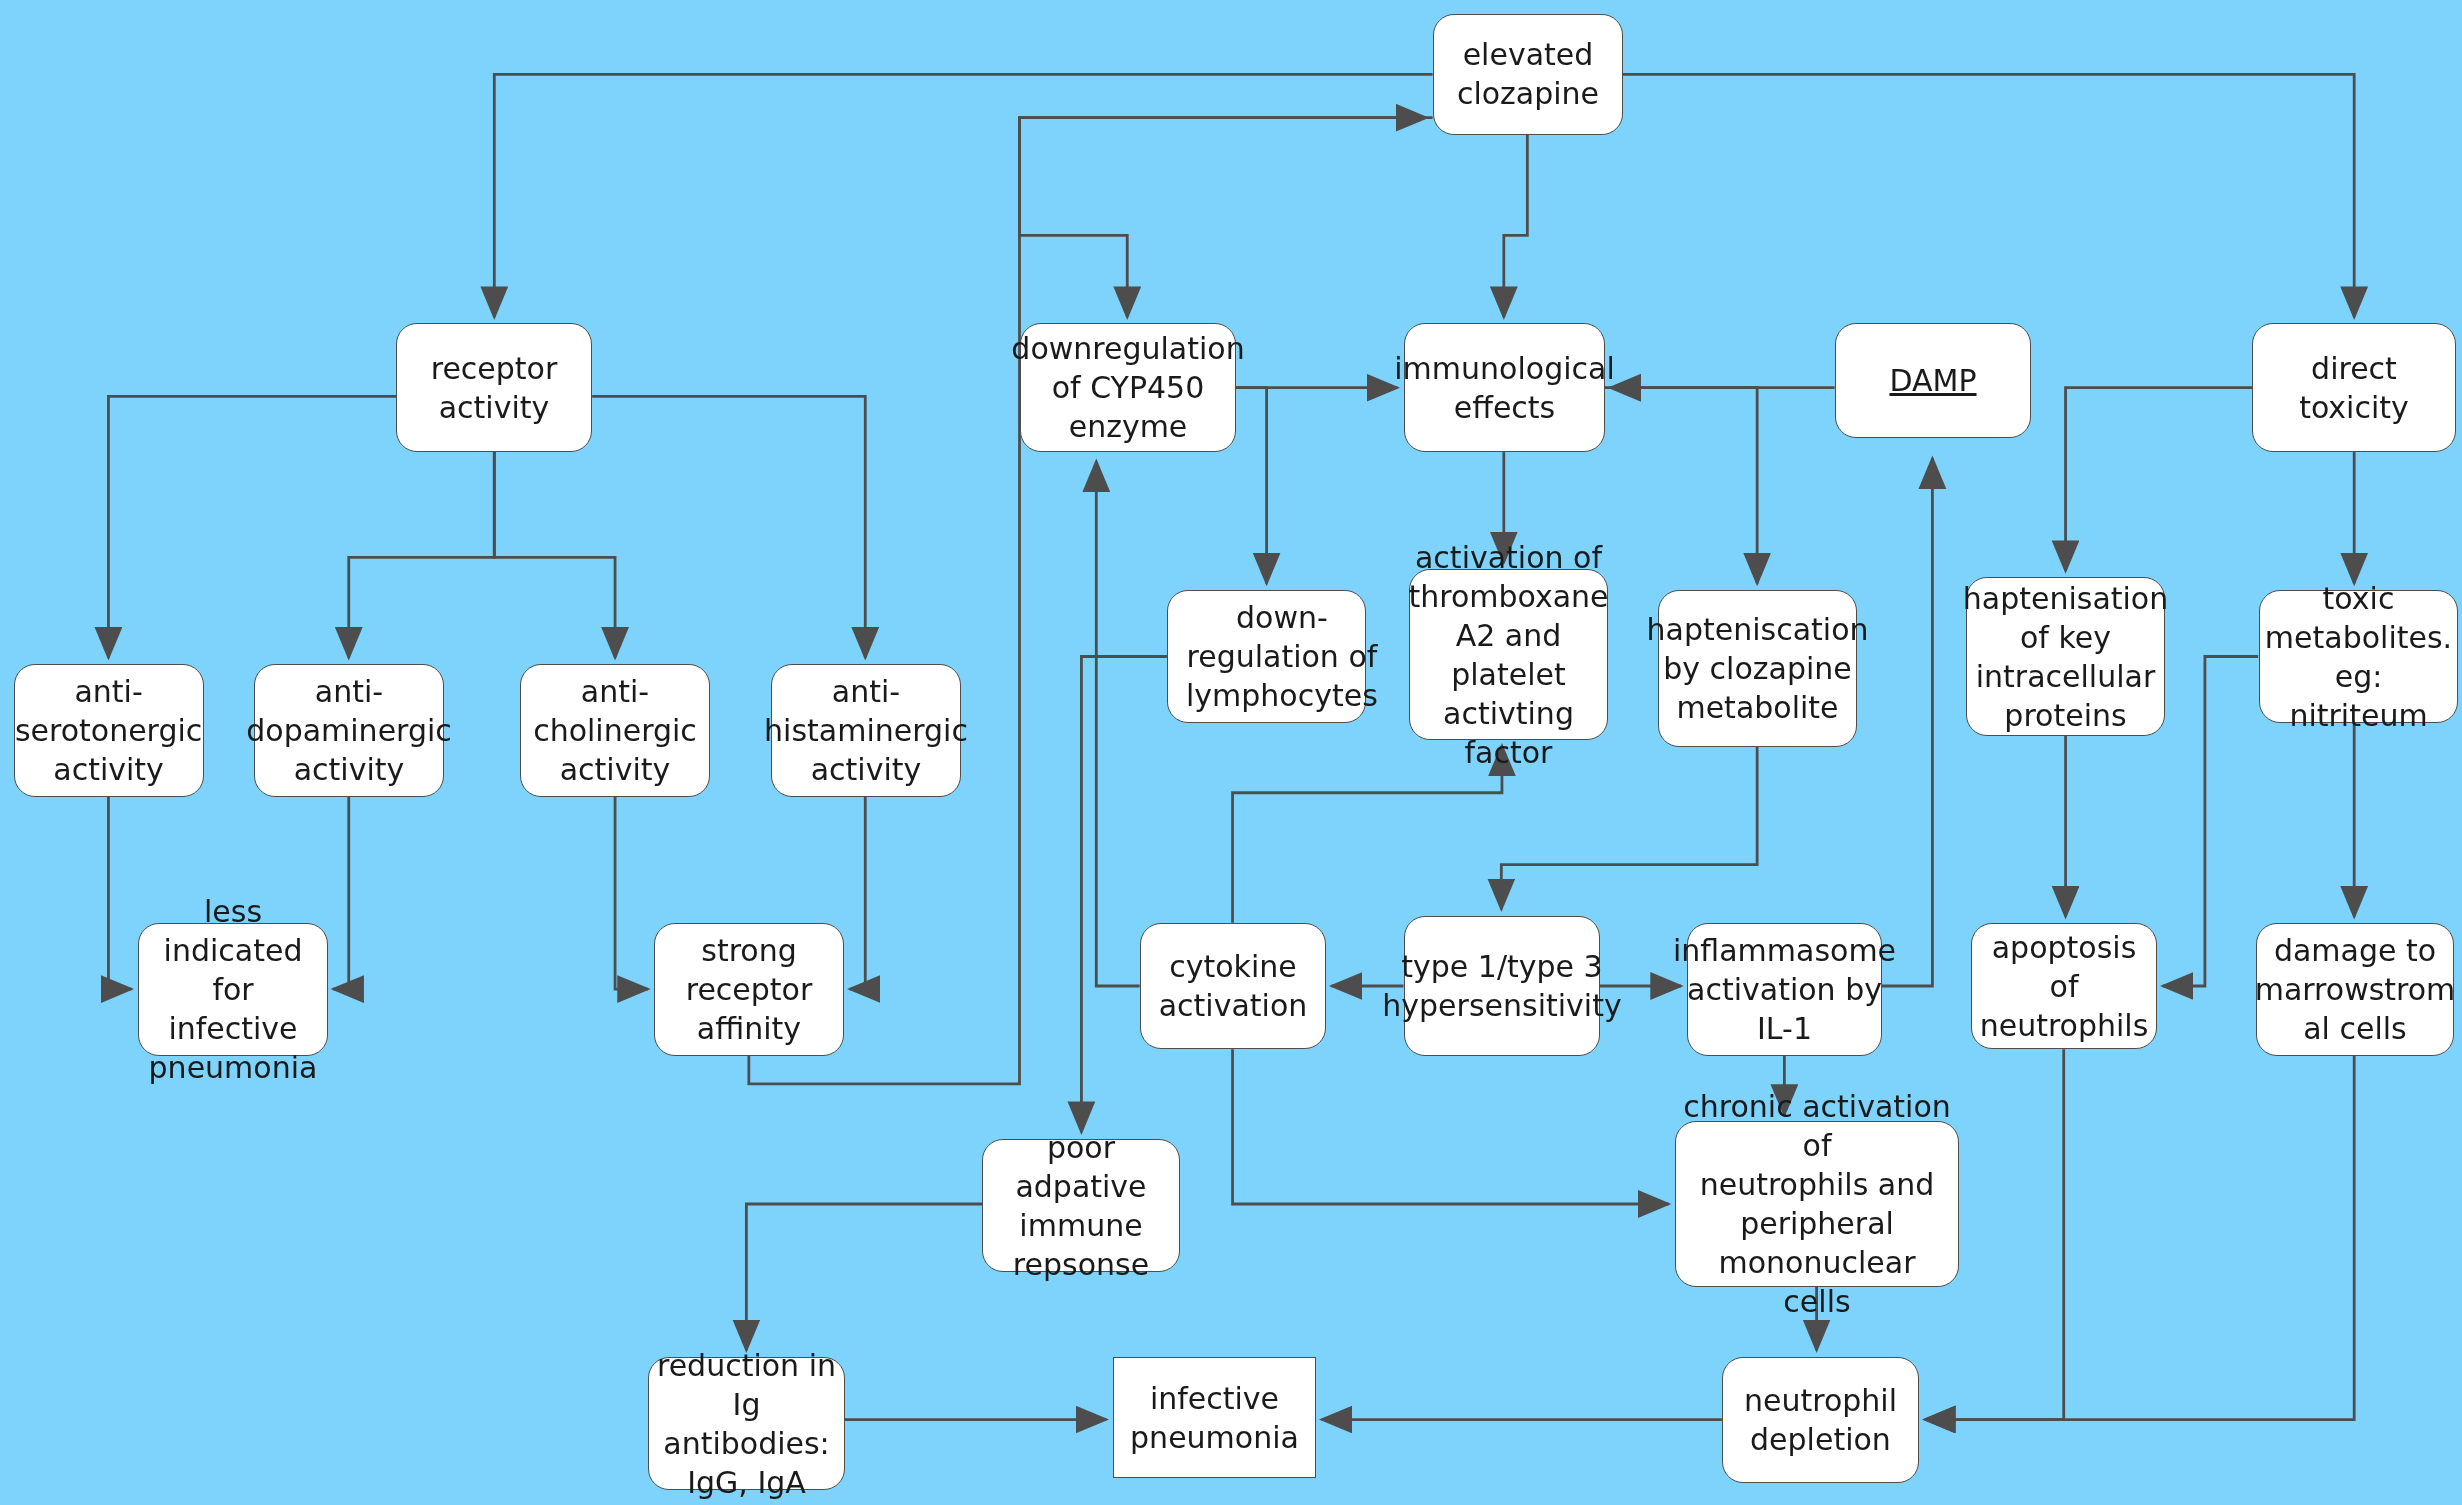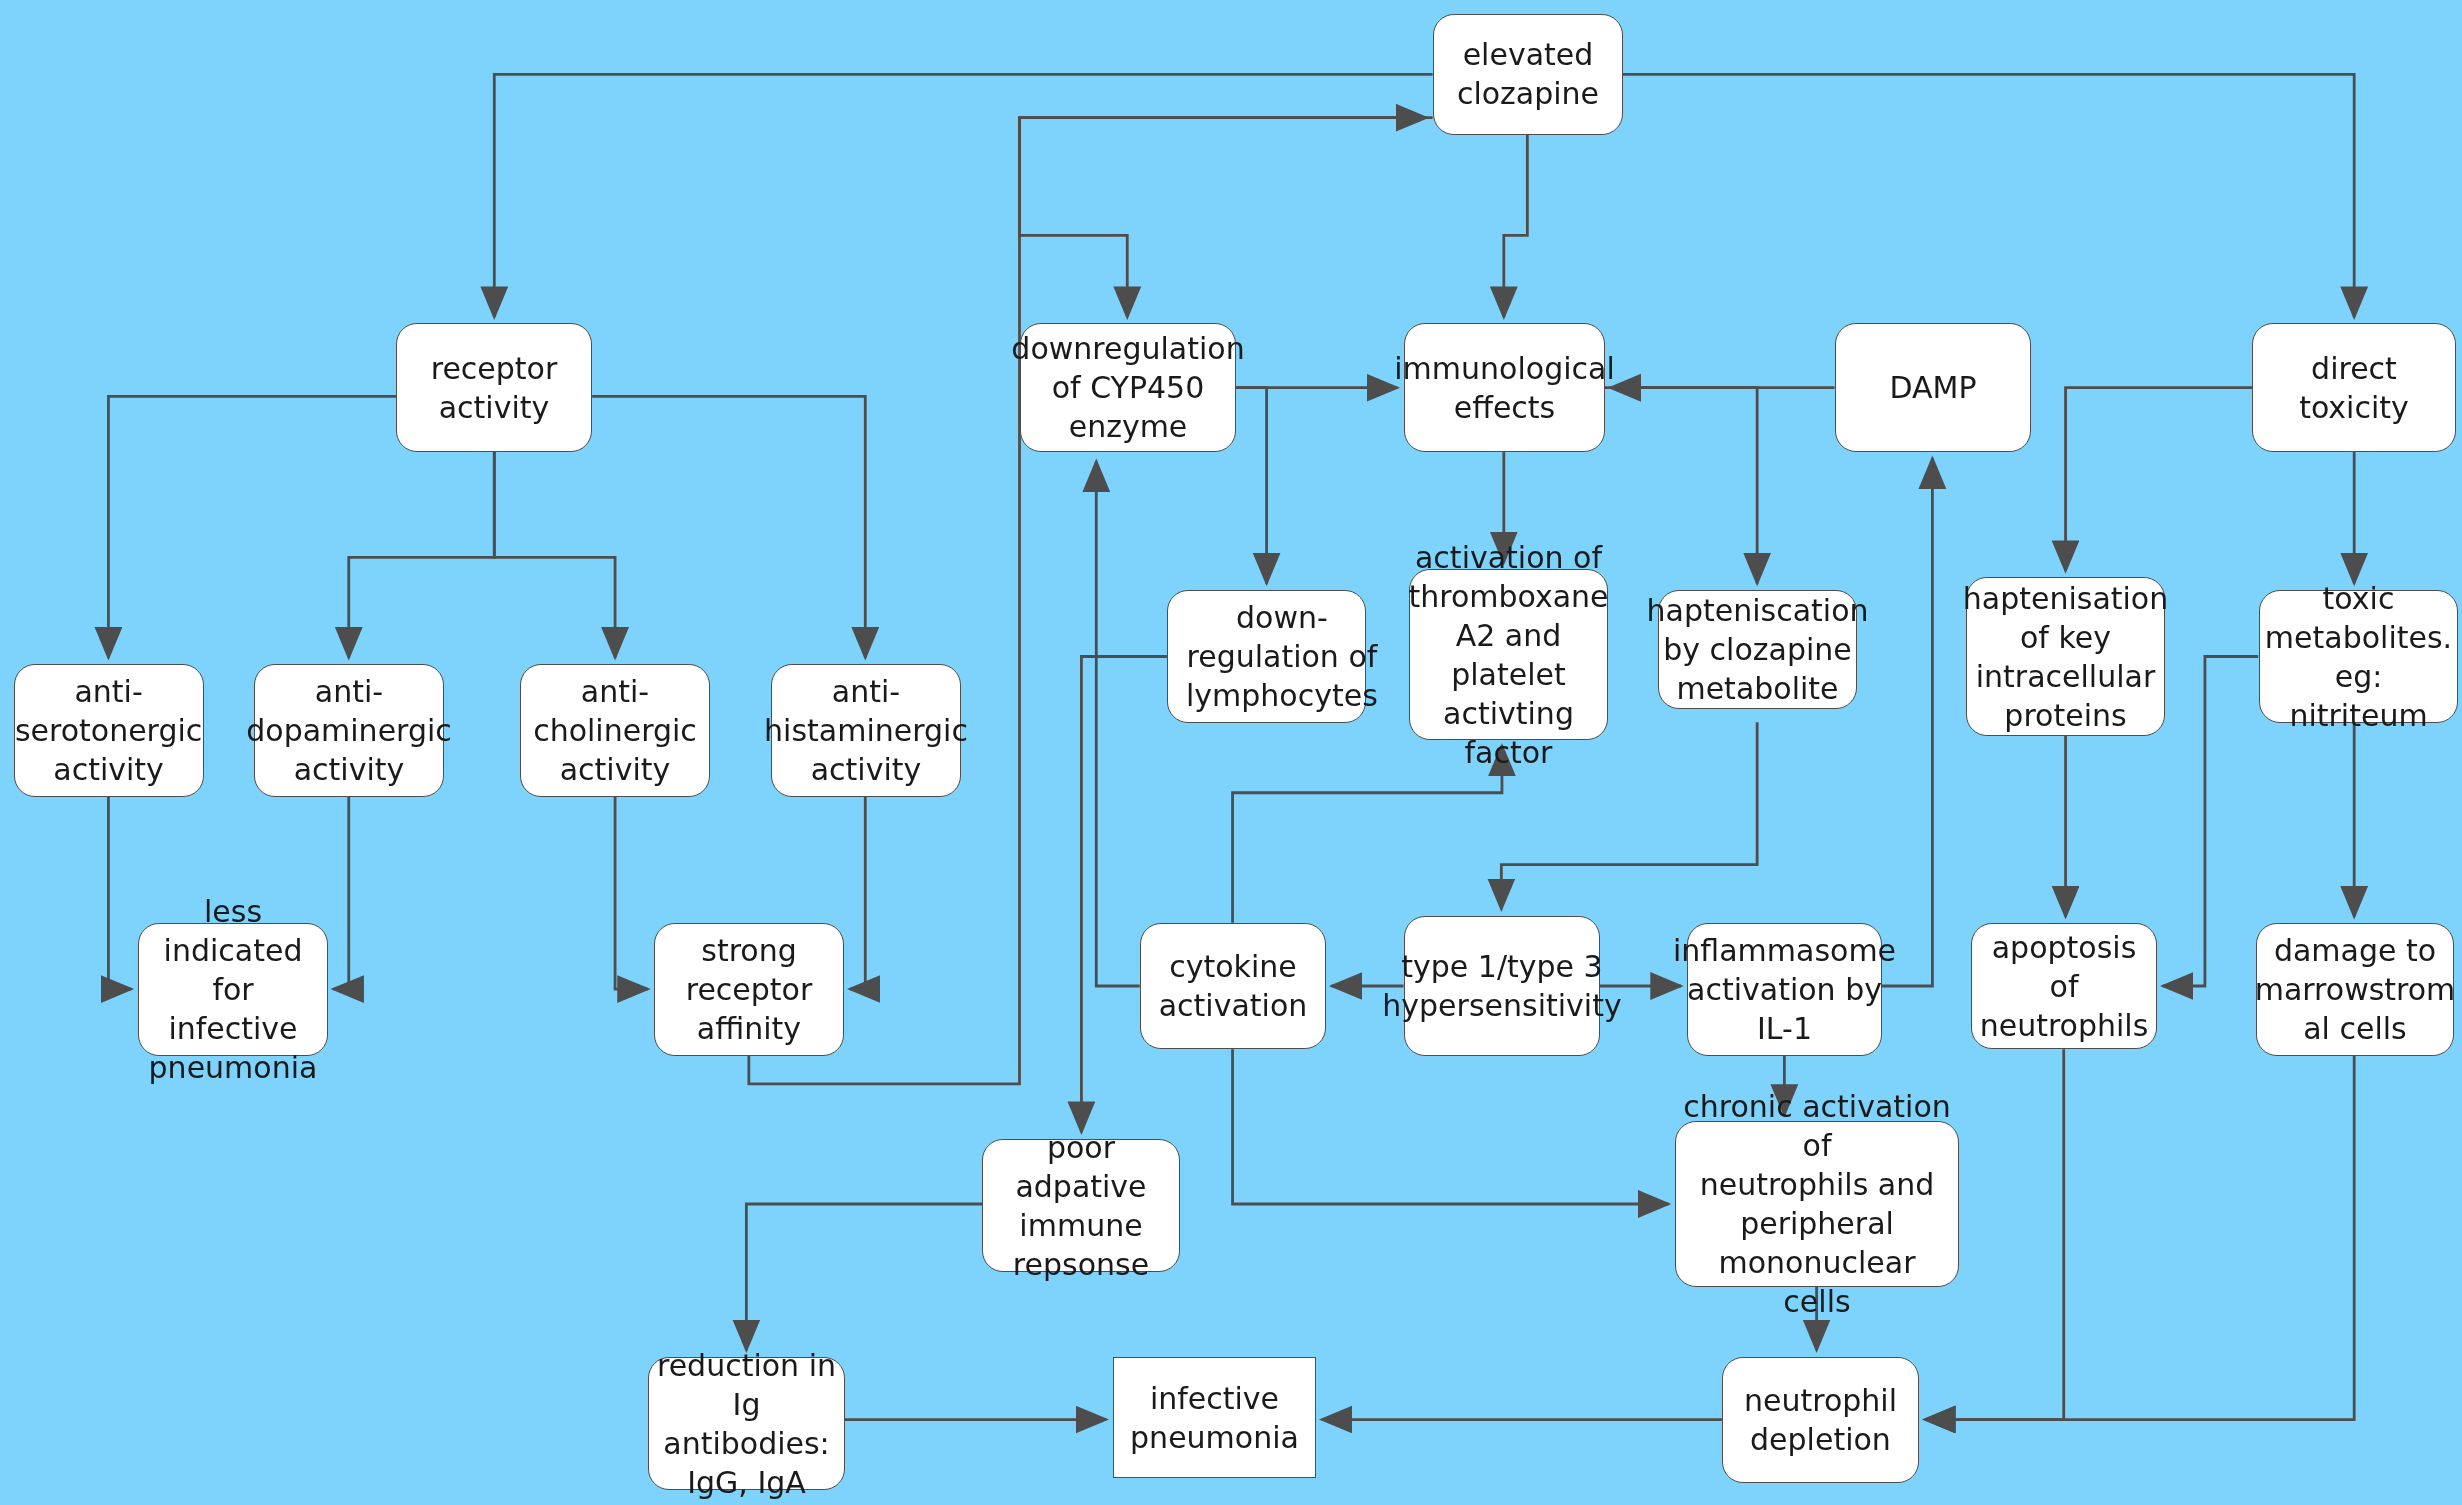--- a/index.html
+++ b/index.html
@@ -105,21 +105,21 @@
     </div>
     <div class="node" style="left: 1020px; top: 323px; width: 216px; height: 129px;">
       <span>downregulation
 of CYP450
 enzyme</span>
     </div>
     <div class="node" style="left: 1404px; top: 323px; width: 201px; height: 129px;">
       <span>immunological
 effects</span>
     </div>
-    <div class="node" style="left: 1835px; top: 323px; width: 196px; height: 129px;">
+    <div class="node" style="left: 1835px; top: 323px; width: 196px; height: 115px; text-decoration: underline;">
       <span>DAMP</span>
     </div>
     <div class="node" style="left: 2252px; top: 323px; width: 204px; height: 129px;">
       <span>direct toxicity</span>
     </div>
     <div class="node" style="left: 13.6px; top: 664px; width: 190px; height: 133px;">
       <span>anti-
 serotonergic
 activity</span>
     </div>
@@ -142,21 +142,21 @@
       <span>down-
 regulation of
 lymphocytes</span>
     </div>
     <div class="node" style="left: 1409px; top: 569px; width: 199px; height: 171px;">
       <span>activation of
 thromboxane
 A2 and platelet
 activting factor</span>
     </div>
-    <div class="node" style="left: 1658px; top: 590px; width: 199px; height: 119px;">
+    <div class="node" style="left: 1658px; top: 590px; width: 199px; height: 157px;">
       <span>hapteniscation
 by clozapine
 metabolite</span>
     </div>
     <div class="node" style="left: 1966px; top: 577px; width: 199px; height: 159px;">
       <span>haptenisation
 of key
 intracellular
 proteins</span>
     </div>

